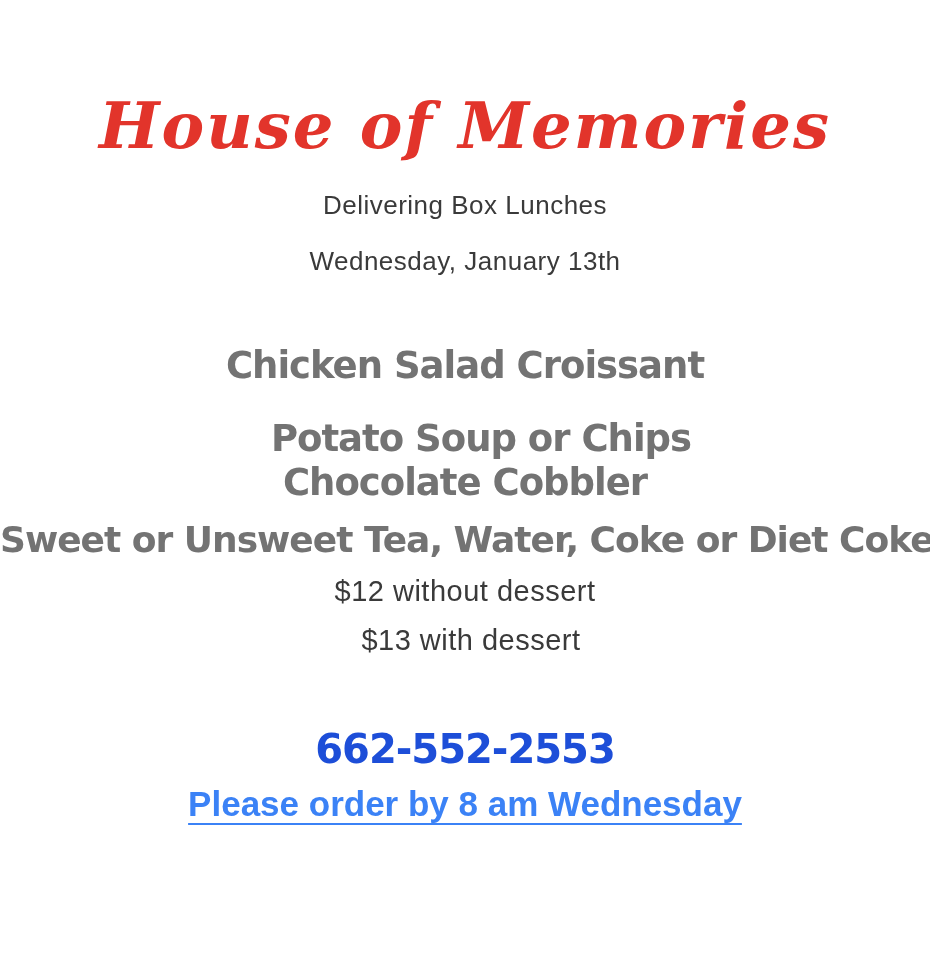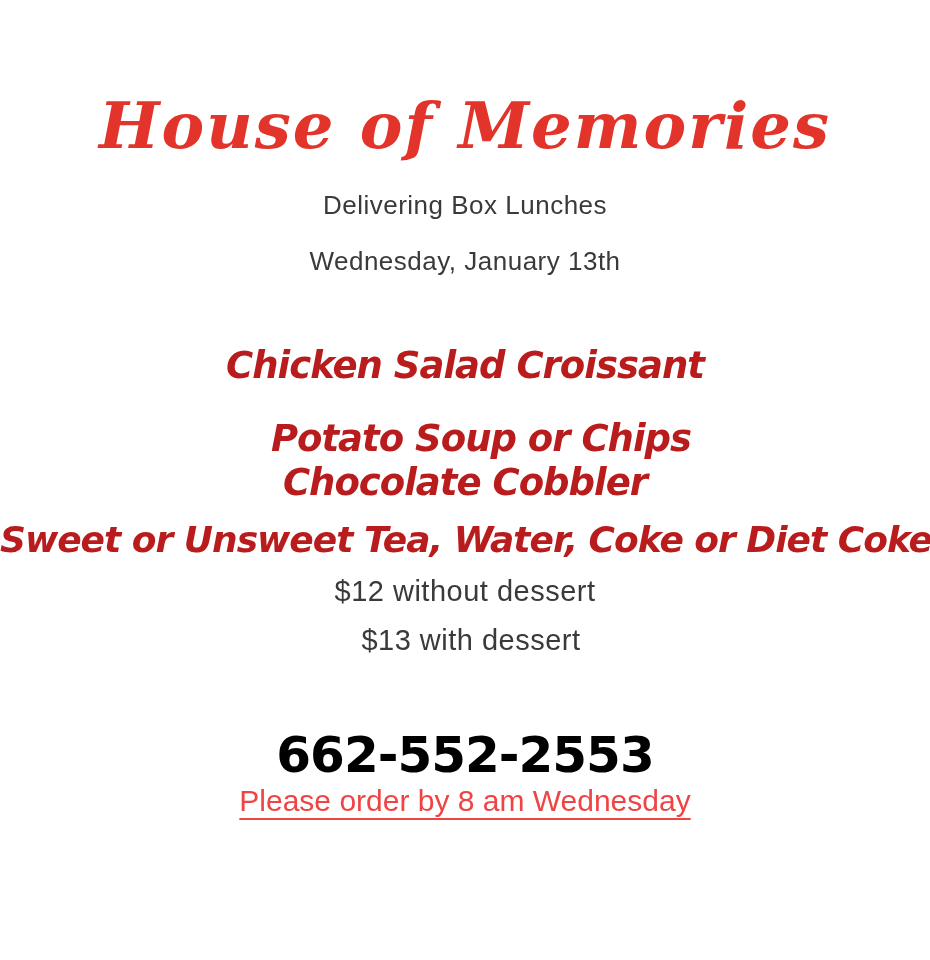--- a/index.html
+++ b/index.html
@@ -38,50 +38,49 @@
     color: #3a3a3a;
     letter-spacing: 0.5px;
   }
   .sub1 { top: 190px; }
   .sub2 { top: 246px; }
   .menu-item {
     font-family: "DejaVu Sans", sans-serif;
     font-weight: 700;
     font-size: 37px;
     letter-spacing: -1px;
-    color: #b91c1c;
-    font-style: italic;
+    color: #737373;
   }
   .menu1 { top: 344px; }
   .menu2 { top: 417px; padding-left: 16px; }
   .menu3 { top: 461px; }
   .menu4 { top: 519px; font-size: 36px; }
   .price {
     font-family: "Liberation Sans", sans-serif;
     font-weight: 400;
     font-size: 29px;
     color: #3a3a3a;
     letter-spacing: 0.5px;
   }
   .price1 { top: 575px; }
   .price2 { top: 624px; margin-left: 6px; }
   .phone {
     top: 726px;
     font-family: "DejaVu Sans", sans-serif;
     font-weight: 700;
-    font-size: 50px;
+    font-size: 40px;
     letter-spacing: -1px;
-    color: #000000;
+    color: #1d4ed8;
   }
   .order-note {
     top: 784px;
     font-family: "Liberation Sans", sans-serif;
-    font-weight: 400;
-    font-size: 30px;
-    color: #ef4444;
+    font-weight: 700;
+    font-size: 35px;
+    color: #3b82f6;
     text-decoration: underline;
     text-decoration-thickness: 2px;
     text-underline-offset: 7px;
   }
 </style>
 </head>
 <body>
 
 <div class="flyer">
   <div class="line title">House of Memories</div>

